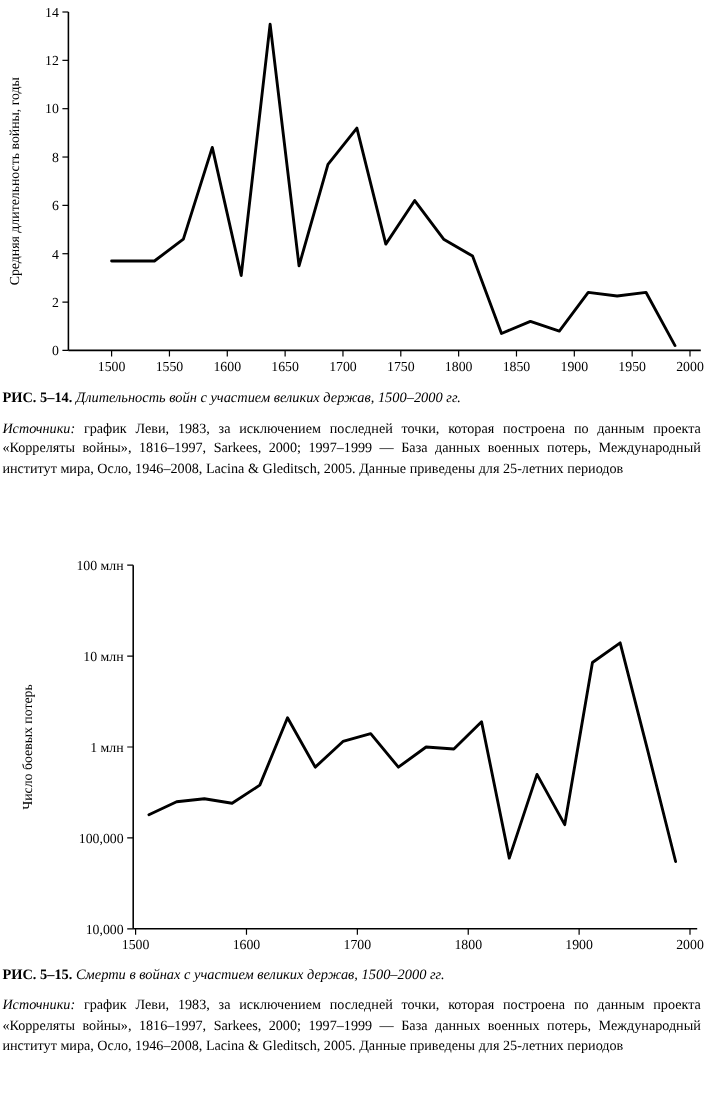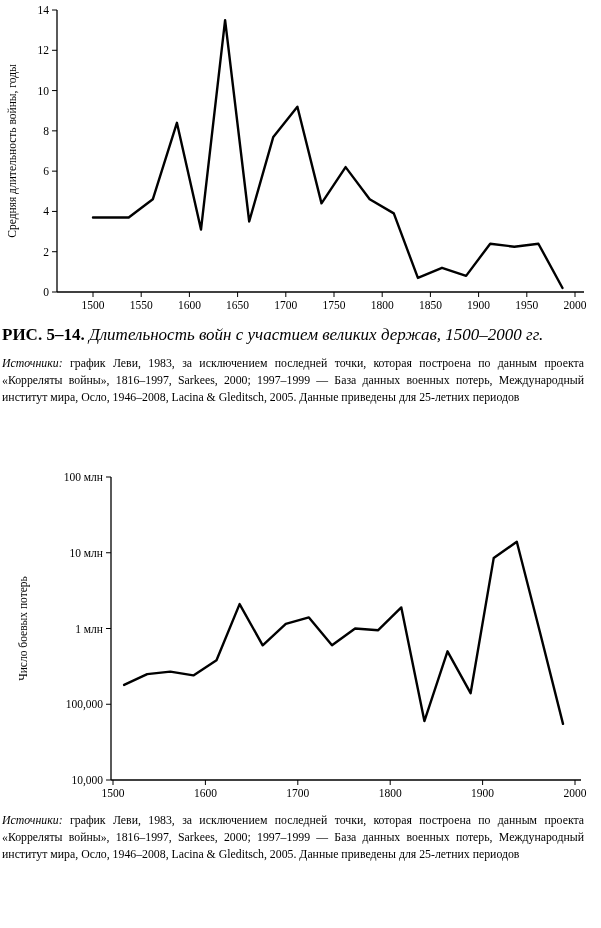--- a/index.html
+++ b/index.html
@@ -5,21 +5,21 @@
   html,body{margin:0;padding:0;background:#ffffff;}
   .page{
     width:601px;height:928px;background:#ffffff;overflow:hidden;
     font-family:"Liberation Serif",serif;color:#000;
   }
   .chart{display:block;}
   .chart svg{display:block;}
   svg text{font-family:"Liberation Serif",serif;fill:#000;}
   .caption{
     margin:8px 0 0 0;padding:0 4px 0 2px;
-    font-size:17px;line-height:1.3;
+    font-size:12px;line-height:1.3;
   }
   .fig-label{font-weight:bold;}
   .fig-title{font-style:italic;}
   .sources{
     margin:9px 13px 0 0;padding:0 4px 0 2px;
     font-size:11.8px;line-height:1.42;text-align:justify;
   }
   .src-label{font-style:italic;}
   .chart-2{margin-top:60px;}
 </style>
@@ -109,19 +109,23 @@
         <text x="390.2" y="332" text-anchor="middle" font-size="11.5">1800</text>
         <line x1="482.6" y1="315" x2="482.6" y2="320" stroke="#000" stroke-width="1"></line>
         <text x="482.6" y="332" text-anchor="middle" font-size="11.5">1900</text>
         <line x1="575" y1="315" x2="575" y2="320" stroke="#000" stroke-width="1"></line>
         <text x="575" y="332" text-anchor="middle" font-size="11.5">2000</text>
         <text x="27" y="163.5" text-anchor="middle" font-size="11.5" transform="rotate(-90 27 163.5)">Число боевых потерь</text>
         <polyline points="124.1,219.9 147.2,209.1 170.3,206.6 193.4,210.4 216.5,195.3 239.6,139.1 262.7,180.3 285.8,158.9 308.9,152.4 332.0,180.3 355.1,163.5 378.2,165.2 401.3,142.4 424.4,256.1 447.5,186.3 470.6,228.2 493.7,93.1 516.8,76.7 539.9,167.0 563.0,258.9" fill="none" stroke="#000" stroke-width="2.4" stroke-linejoin="round" stroke-linecap="round"></polyline>
       </svg>
     </div>
 
+  <p class="caption">
+    <span class="fig-label">РИС. 5–15.</span>
+    <span class="fig-title">Смерти в войнах с участием великих держав, 1500–2000 гг.</span>
+  </p>
 
   <p class="sources">
     <span class="src-label">Источники:</span>
     <span>график Леви, 1983, за исключением последней точки, которая построена по данным проекта «Корреляты войны», 1816–1997, Sarkees, 2000; 1997–1999 — База данных военных потерь, Международный институт мира, Осло, 1946–2008, Lacina &amp; Gleditsch, 2005. Данные приведены для 25-летних периодов</span>
   </p>
 
 </div>
 
 </body></html>

